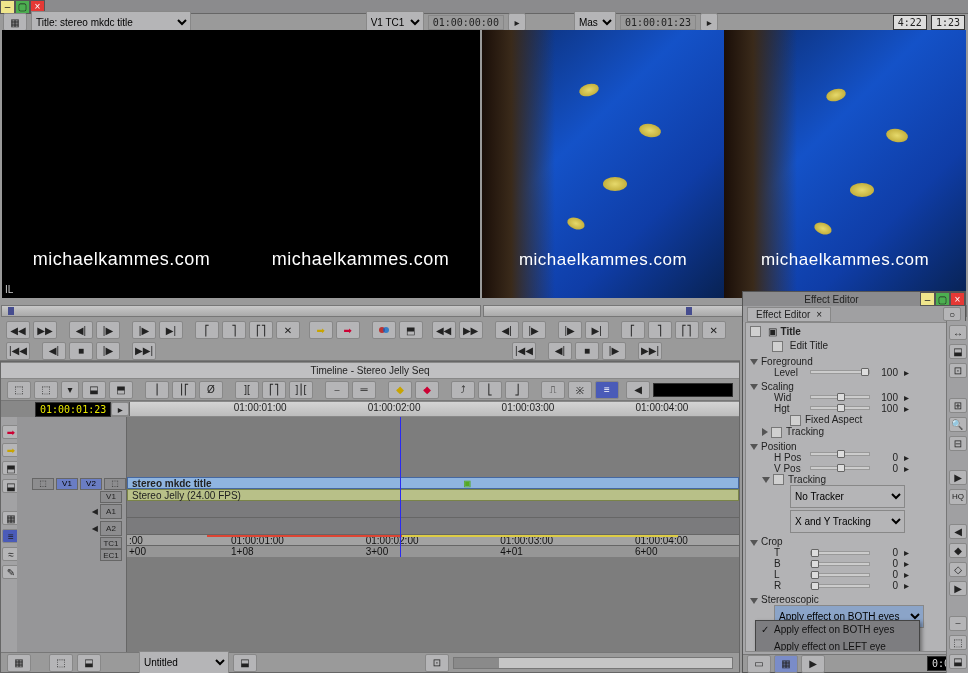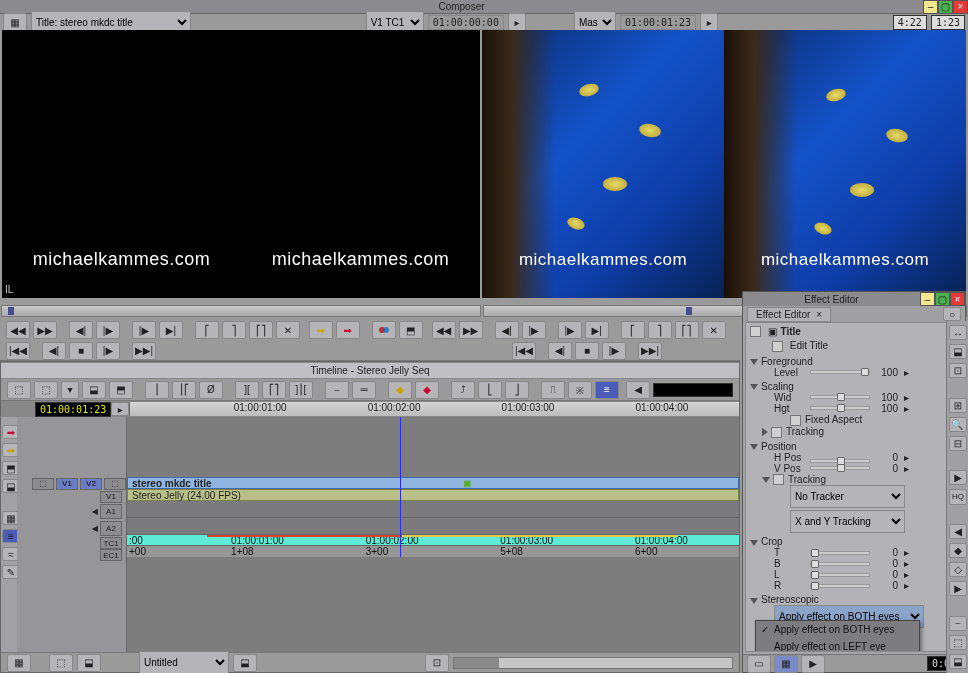--- a/index.html
+++ b/index.html
@@ -31,21 +31,20 @@
   .menu-pop { position:absolute; background:#7d7d80; border:1px solid #444; box-shadow:2px 2px 4px rgba(0,0,0,0.4); z-index:50; }
   .menu-pop div { padding:3px 10px 3px 18px; font-size:10px; color:#111; position:relative; }
   .menu-pop div.checked::before { content:"✓"; position:absolute; left:5px; }
 </style>
 </head>
 <body>
 
 <div style="position:absolute;left:0;top:0;width:968px;height:304px;background:#9a9a9a;">
 
   <div style="height:14px;background:#8b8b8d;display:flex;align-items:center;border-bottom:1px solid #666;">
-    <div style="flex:1;text-align:center;font-size:10px;">Composer</div>
     <span class="winctrl min-w">–</span>
     <span class="winctrl max-w">▢</span>
     <span class="winctrl close-w">×</span>
   </div>
 
   <div style="height:16px;display:flex;align-items:center;gap:4px;padding:0 3px;background:#9a9a9a;">
     <span class="btn">▦</span>
     <select style="width:160px;"><option>Title: stereo mkdc title</option></select>
     <div style="flex:1;"></div>
     <select style="width:58px;"><option>V1  TC1</option></select>
@@ -258,36 +257,36 @@
         <span style="position:absolute;left:55%;top:1px;font-size:8px;color:#5a2;">▣</span>
       </div>
 
       <div style="height:12px;background:#b8c088;border:1px solid #7a8448;padding-left:4px;font-size:9px;display:flex;align-items:center;">
         <span>Stereo Jelly (24.00 FPS)</span>
       </div>
 
       <div style="height:17px;background:#7b7b7d;border-bottom:1px solid #666;"></div>
       <div style="height:17px;background:#7b7b7d;border-bottom:1px solid #666;"></div>
 
-      <div style="height:11px;background:#5eead4;font-size:8px;color:#111;position:relative;border-bottom:1px solid #666;">
+      <div style="height:11px;background:#a3a3a3;font-size:8px;color:#111;position:relative;border-bottom:1px solid #666;">
         <span style="position:absolute;left:2px;">:00</span>
         <span style="position:absolute;left:17%;">01:00:01:00</span>
         <span style="position:absolute;left:39%;">01:00:02:00</span>
         <span style="position:absolute;left:61%;">01:00:03:00</span>
         <span style="position:absolute;left:83%;">01:00:04:00</span>
 
         <div style="position:absolute;left:13%;right:55%;top:0;height:2px;background:#d43;"></div>
         <div style="position:absolute;left:45%;right:10%;top:0;height:2px;background:#dc4;"></div>
       </div>
 
       <div style="height:11px;background:#969696;font-size:8px;color:#111;position:relative;">
         <span style="position:absolute;left:2px;">+00</span>
         <span style="position:absolute;left:17%;">1+08</span>
         <span style="position:absolute;left:39%;">3+00</span>
-        <span style="position:absolute;left:61%;">5+08</span>
+        <span style="position:absolute;left:61%;">4+01</span>
         <span style="position:absolute;left:83%;">6+00</span>
       </div>
 
       <div style="position:absolute;top:0;bottom:95px;left:44.6%;width:1px;background:#2a2af0;"></div>
     </div>
   </div>
 
   <div style="position:absolute;bottom:0;left:0;right:0;height:20px;background:#9a9a9a;border-top:1px solid #777;display:flex;align-items:center;gap:4px;padding:0 6px;">
     <span class="btn">▦</span>
     <div style="width:10px;"></div>
@@ -357,21 +356,21 @@
       <span class="slider">
           <span class="knob" style="left:45%;"></span>
         </span>
       <span style="width:22px;text-align:right;">100</span>
       <span>▸</span>
     </div>
     <div style="padding-left:40px;"><span class="chk"></span><span>Fixed Aspect</span></div>
     <div style="padding-left:12px;"><span class="tri right"></span><span class="chk"></span><span>Tracking</span></div>
 
     <div style="margin-top:3px;"><span class="tri down"></span><span>Position</span></div>
-    <div style="display:flex;align-items:flex-end;padding-left:24px;gap:6px;">
+    <div style="display:flex;align-items:flex-start;padding-left:24px;gap:6px;">
       <span style="width:30px;">H Pos</span>
       <span class="slider">
           <span class="knob" style="left:45%;"></span>
         </span>
       <span style="width:22px;text-align:right;">0</span>
       <span>▸</span>
     </div>
     <div style="display:flex;align-items:center;padding-left:24px;gap:6px;">
       <span style="width:30px;">V Pos</span>
       <span class="slider">

